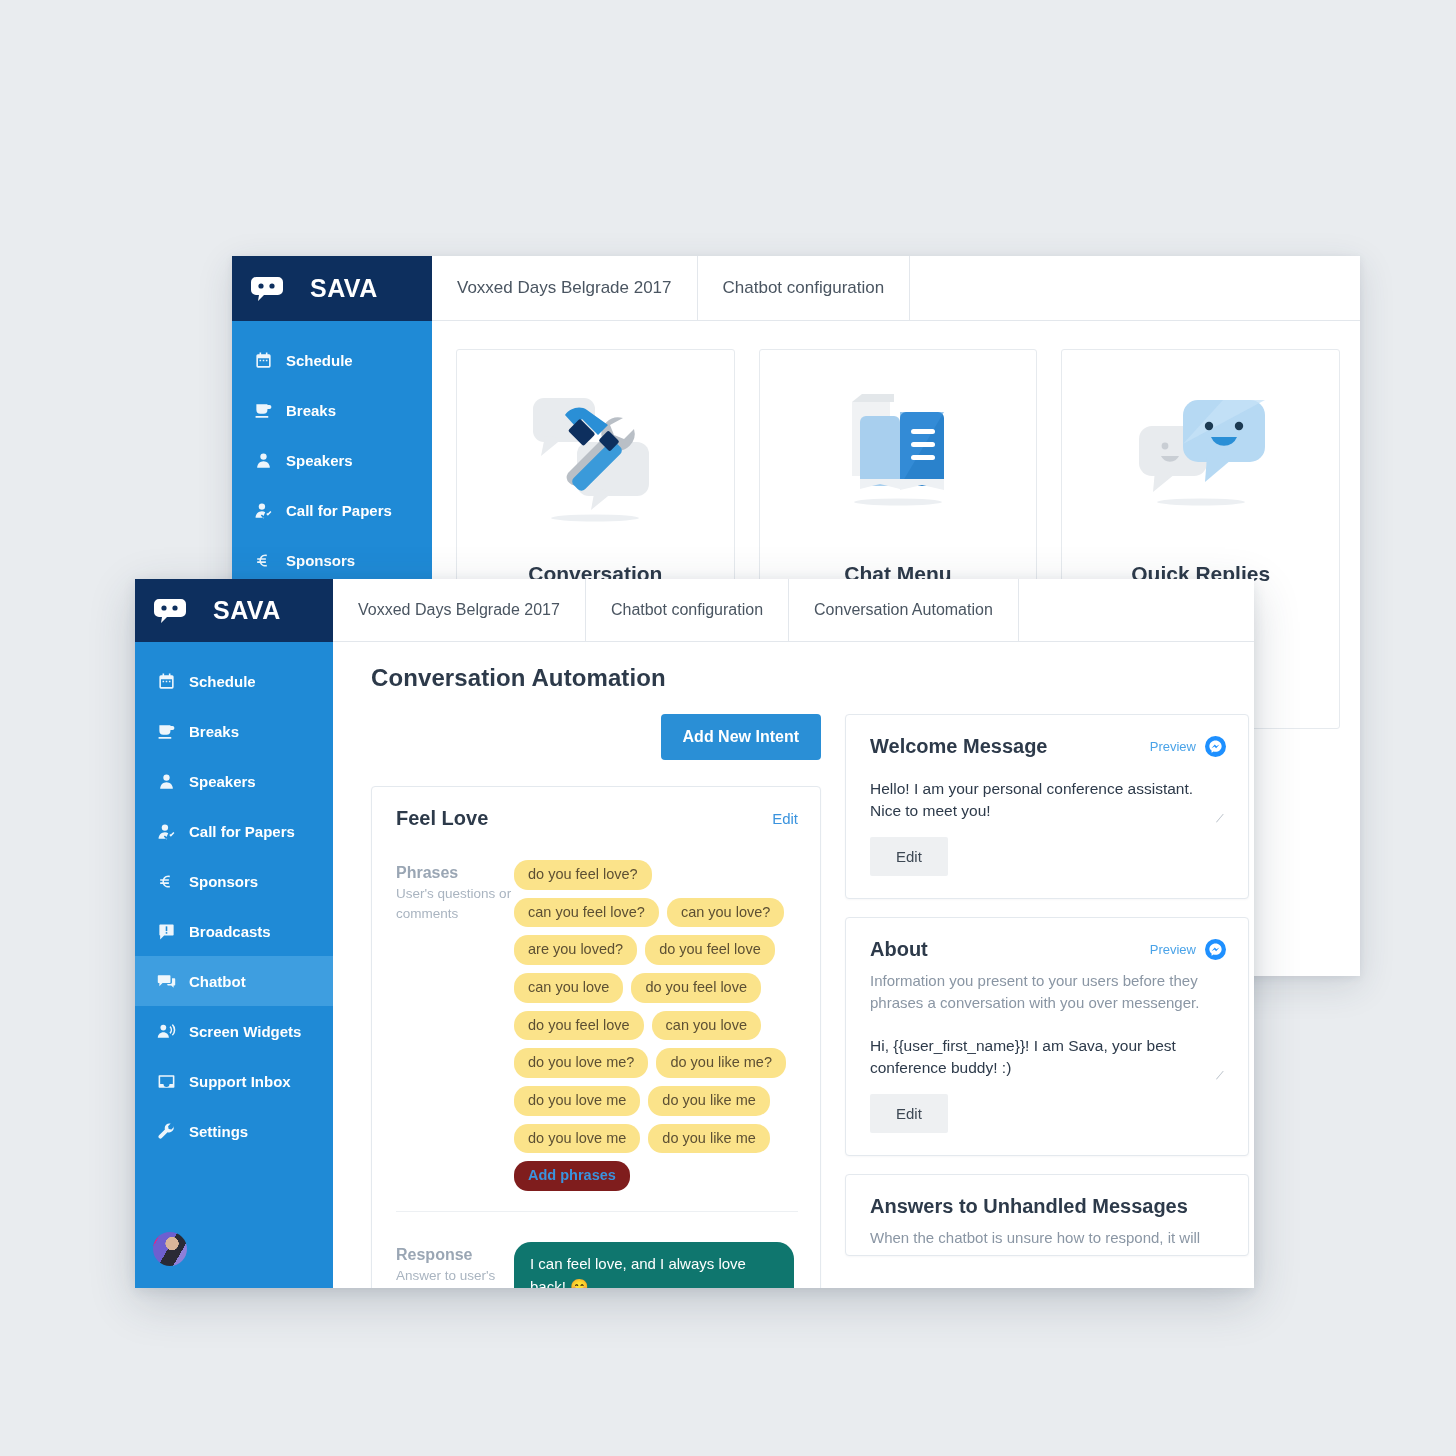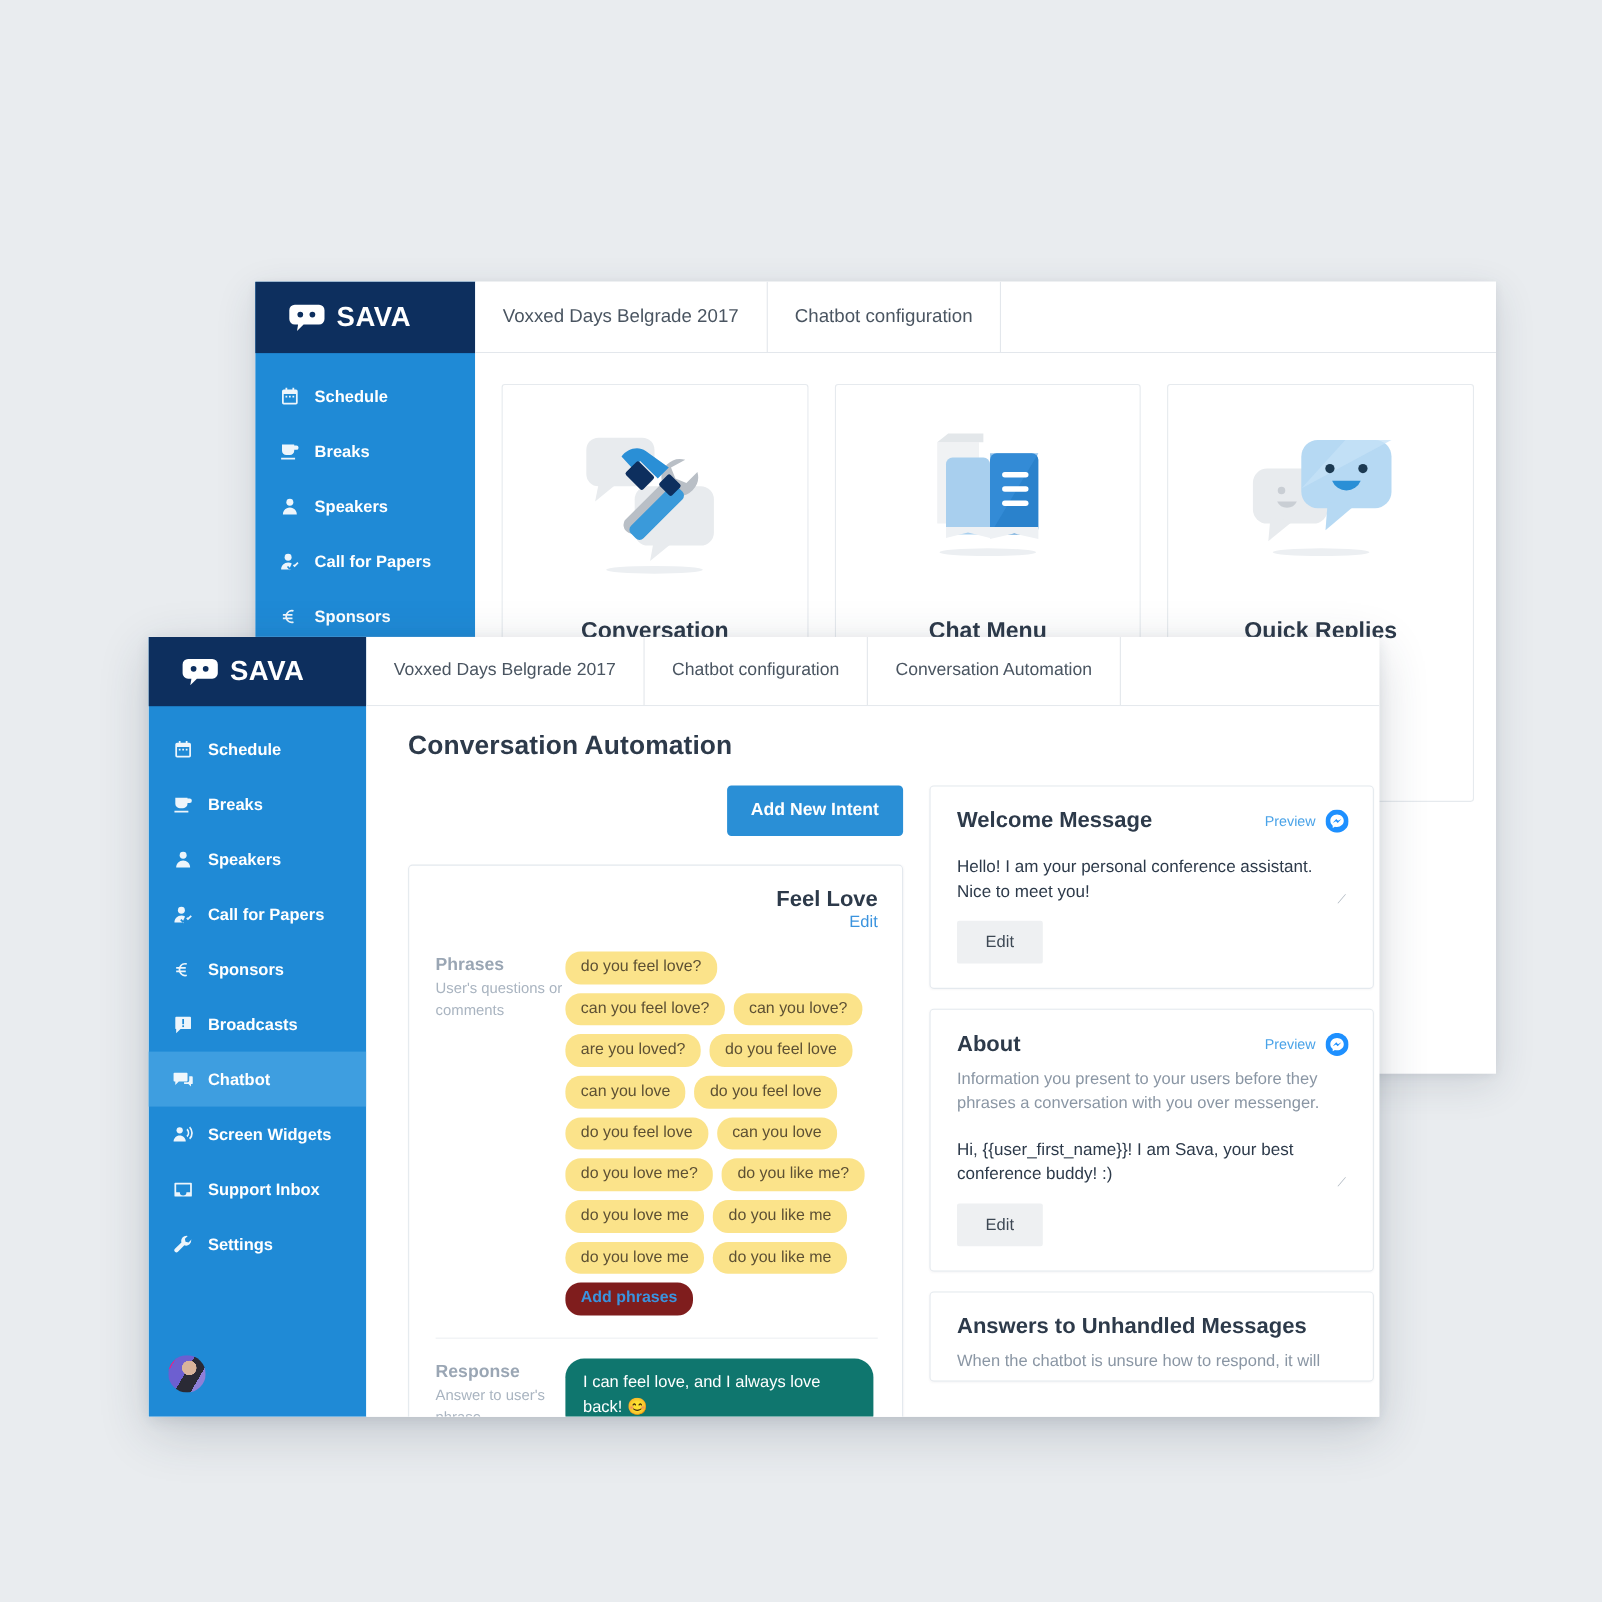--- a/index.html
+++ b/index.html
@@ -30,22 +30,22 @@
   
   .sidebar {
     position: absolute; left: 0; top: 0; bottom: 0;
     background: #1f8ad6;
     color: #fff;
   }
   .sb-back { width: 200px; }
   .sb-front { width: 198px; }
   .brand {
     background: #0d2f5e;
-    display: flex; align-items: center; gap: 10px;
-    padding-left: 30px;
+    display: flex; align-items: center; gap: 26px;
+    padding-left: 18px;
   }
   .brand-back { height: 65px; }
   .brand-front { height: 63px; }
   .brand-logo { width: 34px; height: 26px; flex: 0 0 auto; }
   .brand-name {
     font-size: 25px; font-weight: 700; letter-spacing: .5px; color: #fff;
   }
   .nav { padding-top: 14px; }
   .nav-item {
     display: flex; align-items: center; gap: 13px;
@@ -131,26 +131,26 @@
     display: block; margin: 0 0 26px auto;
   }
 
   .card {
     border: 1px solid #e4e9ee; border-radius: 4px; background: #fff;
     box-shadow: 0 1px 2px rgba(40,55,75,.04);
     margin-bottom: 18px;
   }
   .intent-card { padding: 20px 22px 10px 24px; }
   .intent-head {
-    display: flex; justify-content: space-between; align-items: flex-end; flex-direction: column;
+    display: flex; justify-content: space-between; align-items: center;
   }
   .intent-name { font-size: 20px; font-weight: 700; color: #2d3a4a; }
   .edit-link { font-size: 15px; color: #3a93de; cursor: pointer; }
 
-  .row { display: flex; margin-top: 18px; }
+  .row { display: flex; margin-top: 30px; }
   .row-label { width: 118px; flex: 0 0 118px; padding-top: 4px; }
   .row-label .lbl { font-size: 16px; font-weight: 700; color: #9aa6b4; }
   .row-label .hint { font-size: 13.5px; color: #a9b4c0; line-height: 1.45; margin-top: 2px; }
   .chips { flex: 1; display: flex; flex-wrap: wrap; gap: 8px 8px; align-content: flex-start; }
   .chip {
     background: #fbe38a; color: #5d5033;
     border-radius: 14px; padding: 6px 14px 7px;
     font-size: 14.5px; line-height: 1.15; white-space: nowrap;
     cursor: pointer;
   }

